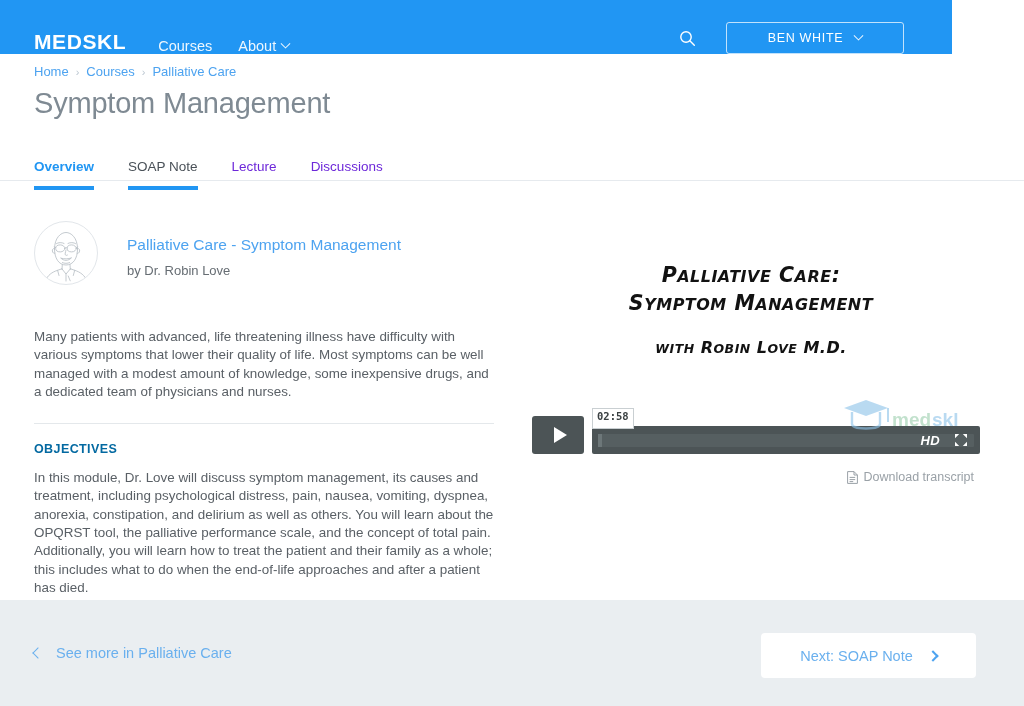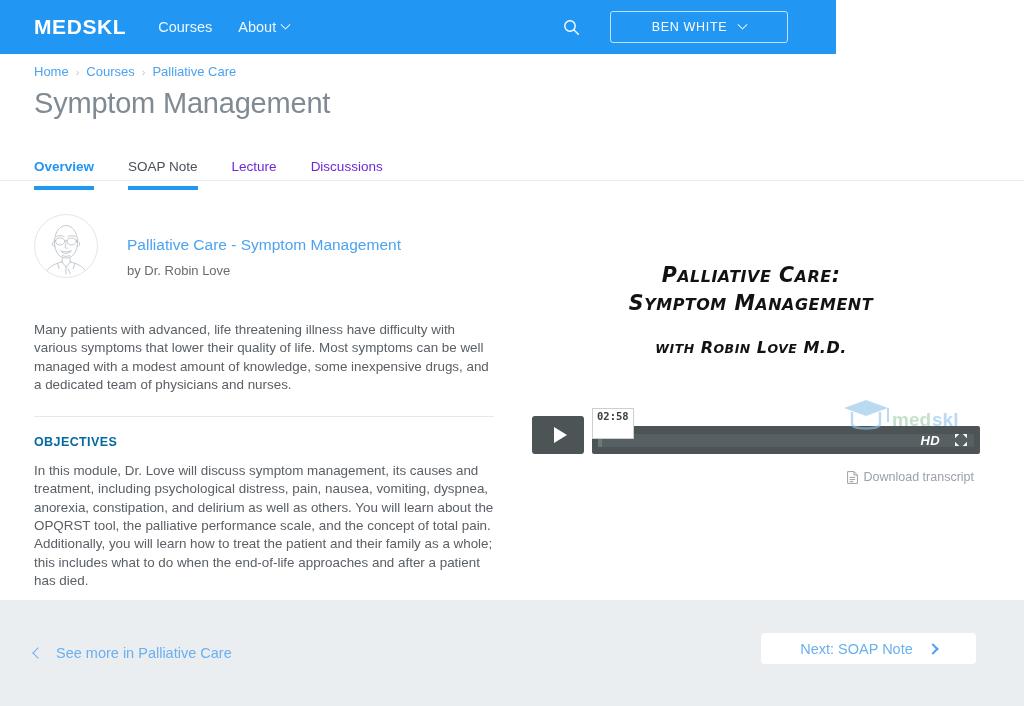--- a/index.html
+++ b/index.html
@@ -9,23 +9,23 @@
     width: 1024px; height: 706px;
     overflow: hidden;
     background: #ffffff;
     font-family: "Liberation Sans", sans-serif;
     -webkit-font-smoothing: antialiased;
   }
 
   
   .topnav {
     position: absolute; left: 0; top: 0;
-    width: 836px; height: 54px;
+    width: 952px; height: 54px;
     background: #2196f3;
-    display: flex; align-items: center;
+    display: flex; align-items: flex-end;
   }
   .brand {
     margin-left: 34px;
     color: #ffffff;
     font-size: 21px;
     font-weight: bold;
     letter-spacing: 0.6px;
     font-family: "Liberation Sans", sans-serif;
     user-select: none;
   }
@@ -106,21 +106,21 @@
     border-bottom: 4px solid transparent;
     color: #6d28d9;
   }
   .tab.active   { color: #2196f3; font-weight: bold; border-bottom-color: #2196f3; }
   .tab.underline{ color: #4a5158; border-bottom-color: #2196f3; margin-top: 27px; }
 
   
   .left-col { position: absolute; left: 34px; top: 200px; width: 460px; }
   .right-col{ position: absolute; left: 520px; top: 200px; width: 470px; }
 
-  .instructor { display: flex; align-items: flex-end; margin-top: 14px; }
+  .instructor { display: flex; align-items: center; margin-top: 21px; }
   .avatar {
     width: 64px; height: 64px;
     border-radius: 50%;
     border: 1px solid #e2e6ea;
     overflow: hidden;
     flex: 0 0 64px;
     background: #fff;
   }
   .instr-text { margin-left: 29px; padding-top: 8px; }
   .course-link {
@@ -212,21 +212,21 @@
     background: #6d7779;
   }
   .time-tip {
     position: absolute; left: 0; top: -8px;
     background: #ffffff;
     border: 1px solid #c9cfd2;
     color: #3a4042;
     font-size: 10.5px;
     font-family: "DejaVu Sans Mono", monospace;
     font-weight: bold;
-    padding: 1px 4px 16px 4px;
+    padding: 1px 4px 6px 4px;
     line-height: 12px;
     white-space: nowrap;
     z-index: 6;
   }
   .hd-badge {
     position: absolute; right: 40px; top: 17px;
     color: #ffffff;
     font-size: 13px;
     font-weight: bold;
     font-style: italic;
@@ -273,21 +273,21 @@
   .chev-left {
     display: inline-block;
     width: 8px; height: 8px;
     border-left: 1.8px solid #6ab0ee;
     border-bottom: 1.8px solid #6ab0ee;
     transform: rotate(45deg);
     margin-right: 14px;
   }
   .next-btn {
     position: absolute; right: 48px; top: 33px;
-    width: 215px; height: 31px;
+    width: 215px; height: 45px;
     background: #ffffff;
     border-radius: 4px;
     display: flex; align-items: center; justify-content: center;
     color: #6ab0ee;
     font-size: 14.5px;
     cursor: pointer;
   }
   .chev-right {
     display: inline-block;
     width: 8px; height: 8px;

